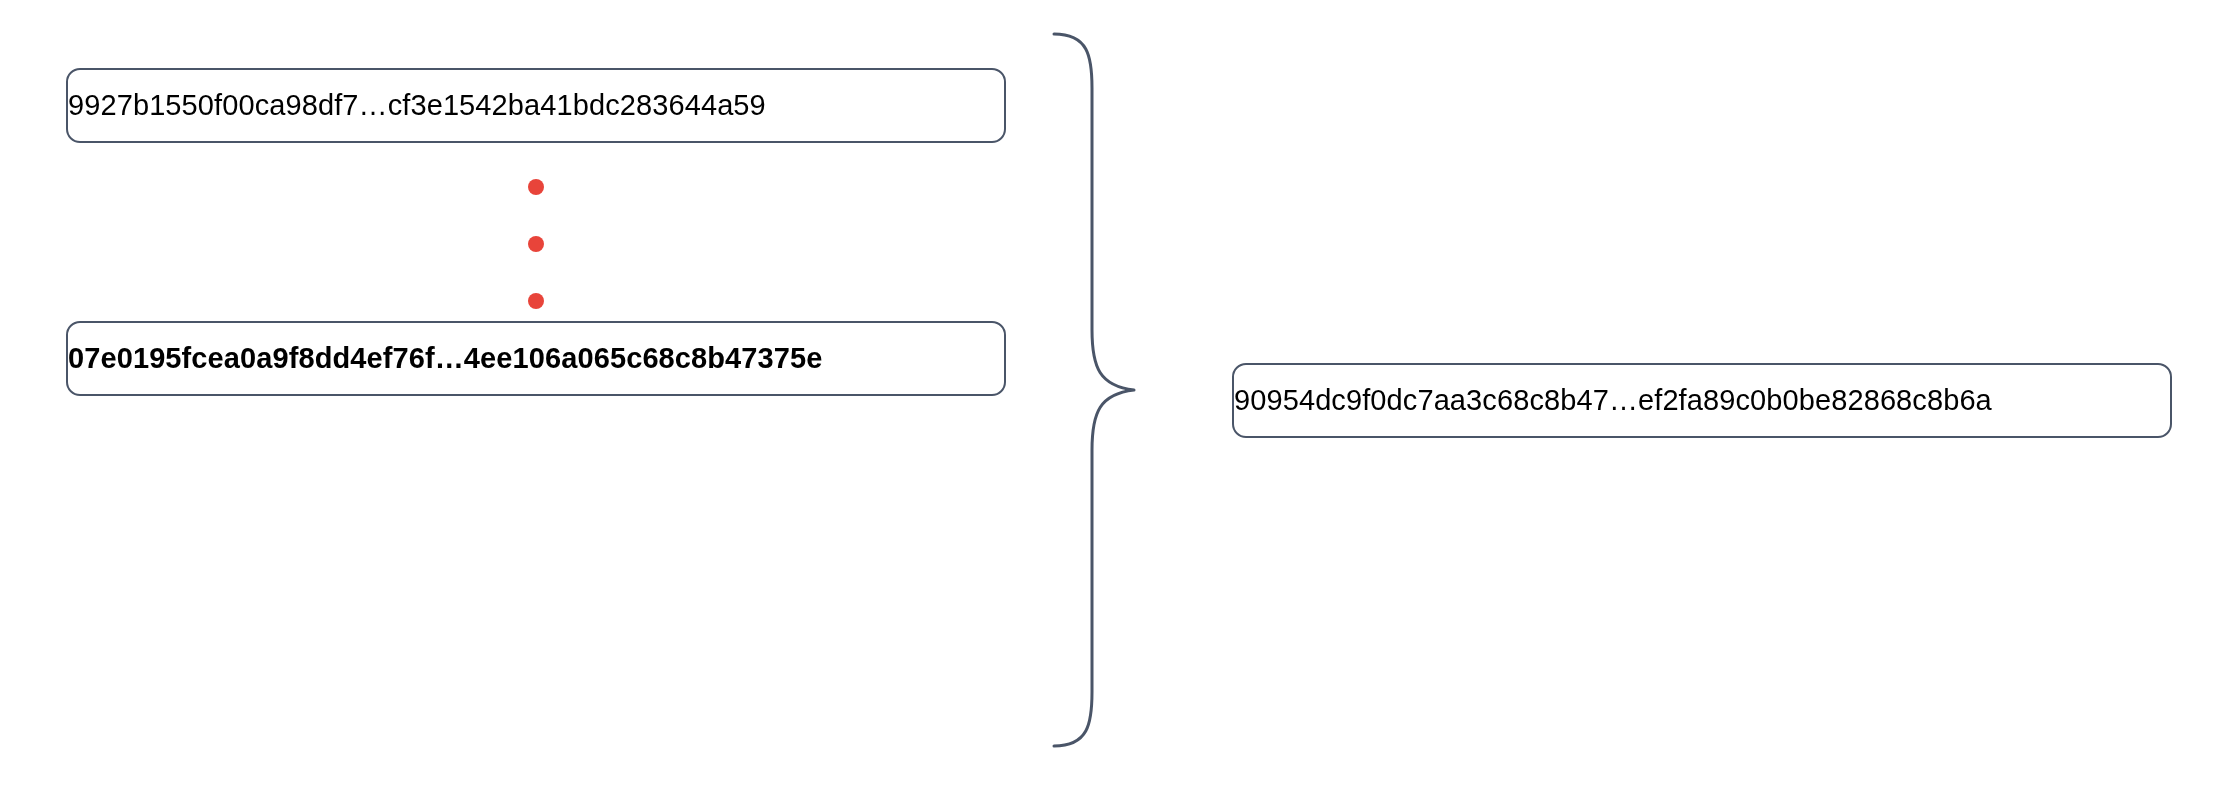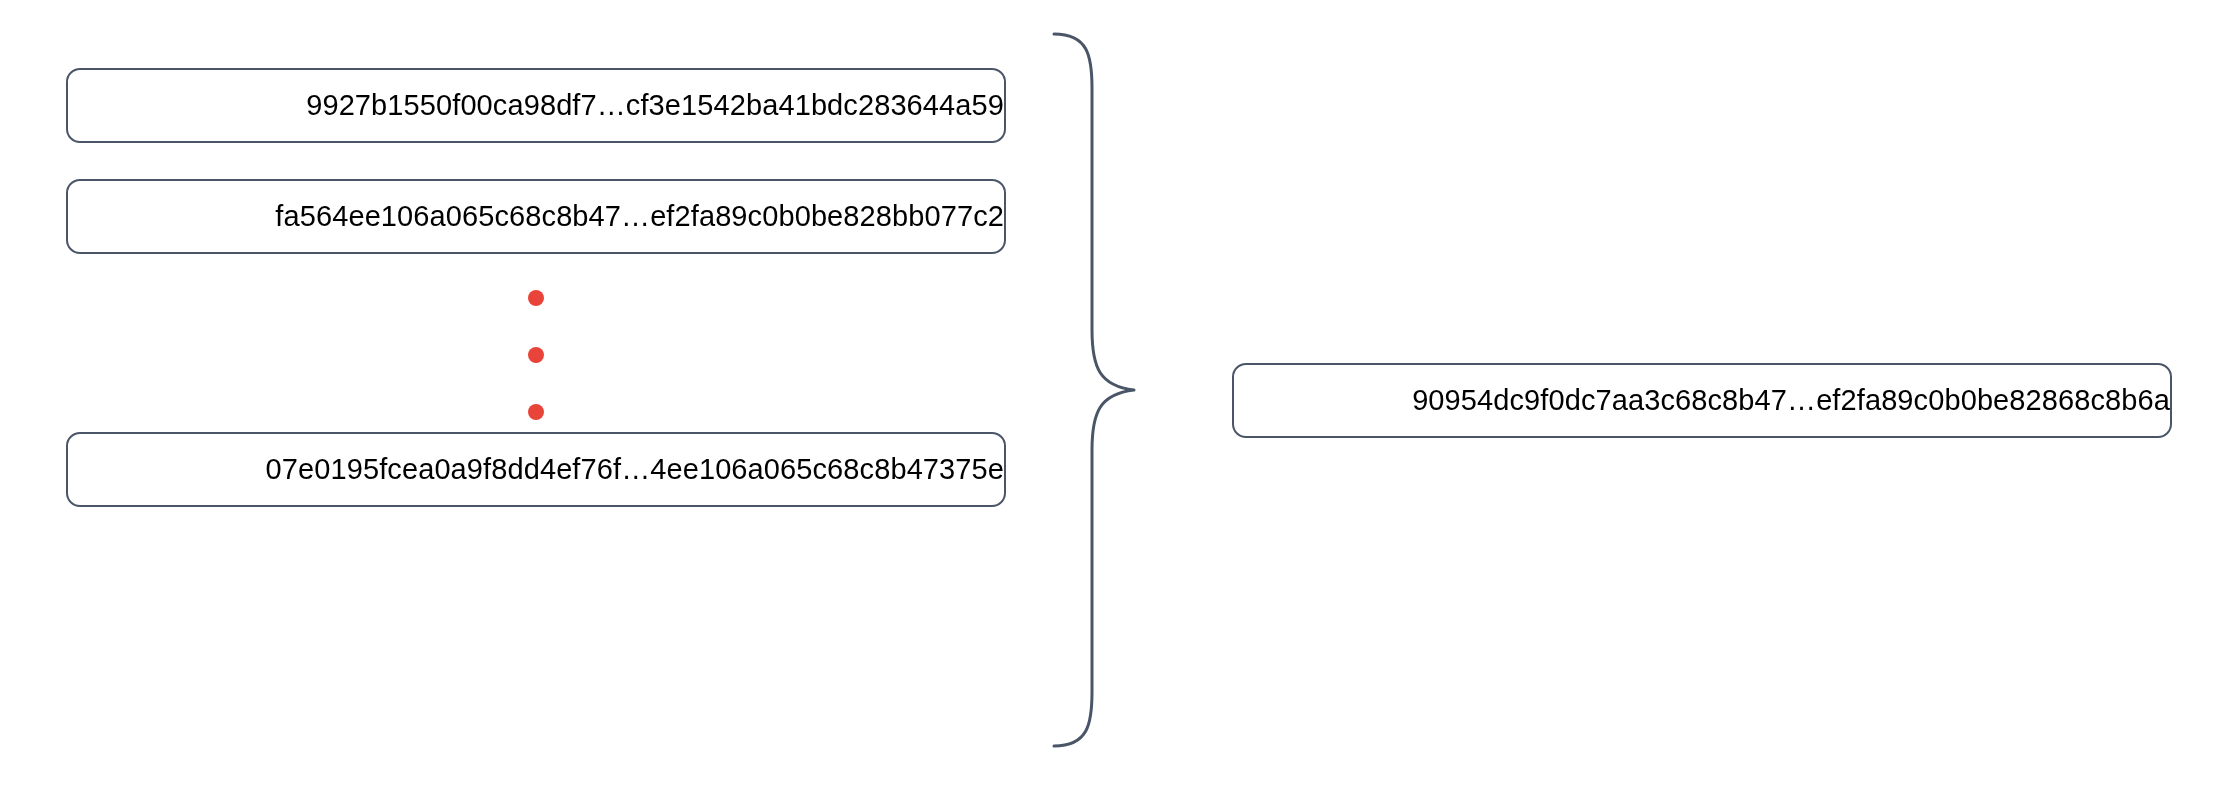--- a/index.html
+++ b/index.html
@@ -31,29 +31,30 @@
   .hash-box {
     box-sizing: border-box;
     width: 940px;
     height: 75px;
     margin-bottom: 36px;
     border: 2.2px solid #4a5568;
     border-radius: 14px;
     background: #ffffff;
     display: flex;
     align-items: center;
-    justify-content: flex-end;
+    justify-content: flex-start;
     color: #000000;
     font-size: 29px;
     font-family: "Liberation Sans", sans-serif;
     letter-spacing: 0.1px;
     white-space: nowrap;
   }
   .hash-box.last {
     margin-bottom: 0;
+    font-weight: bold;
   }
 
   
   #ellipsis {
     height: 130px;
     margin-bottom: 12px;
     margin-top: 4px;
     display: flex;
     flex-direction: column;
     align-items: center;
@@ -92,23 +93,20 @@
 <div id="canvas">
 
   <div id="left-group">
 
     <div class="hash-box">
       <span>9927b1550f00ca98df7…cf3e1542ba41bdc283644a59</span>
     </div>
 
 
 
-    <div class="hash-box">
-      <span>fa564ee106a065c68c8b47…ef2fa89c0b0be828bb077c2</span>
-    </div>
 
     <div id="ellipsis">
       <span class="dot"></span>
       <span class="dot"></span>
       <span class="dot"></span>
     </div>
 
     <div class="hash-box last">
       <span>07e0195fcea0a9f8dd4ef76f…4ee106a065c68c8b47375e</span>
     </div>

